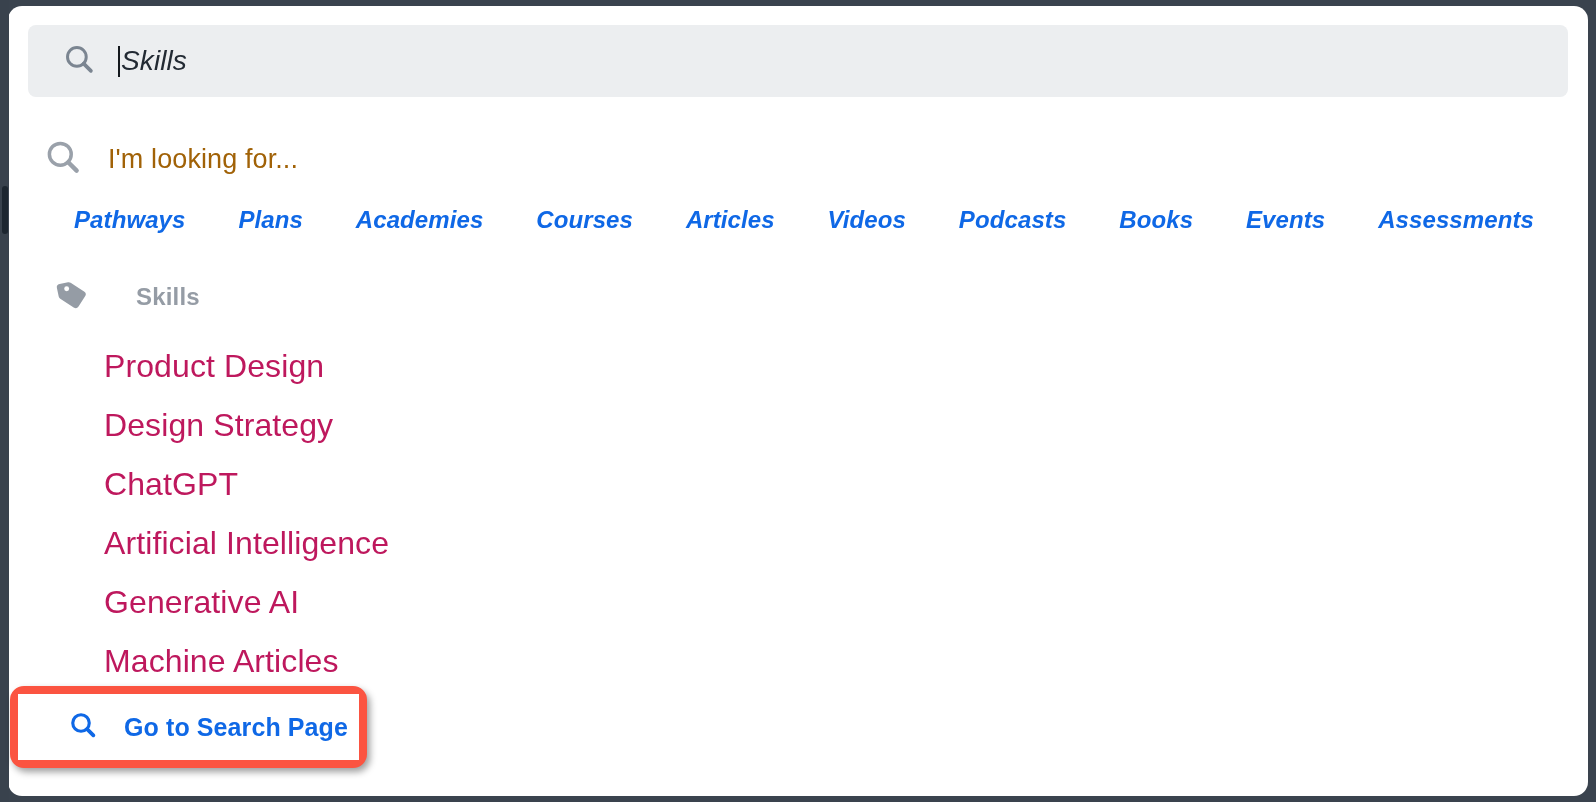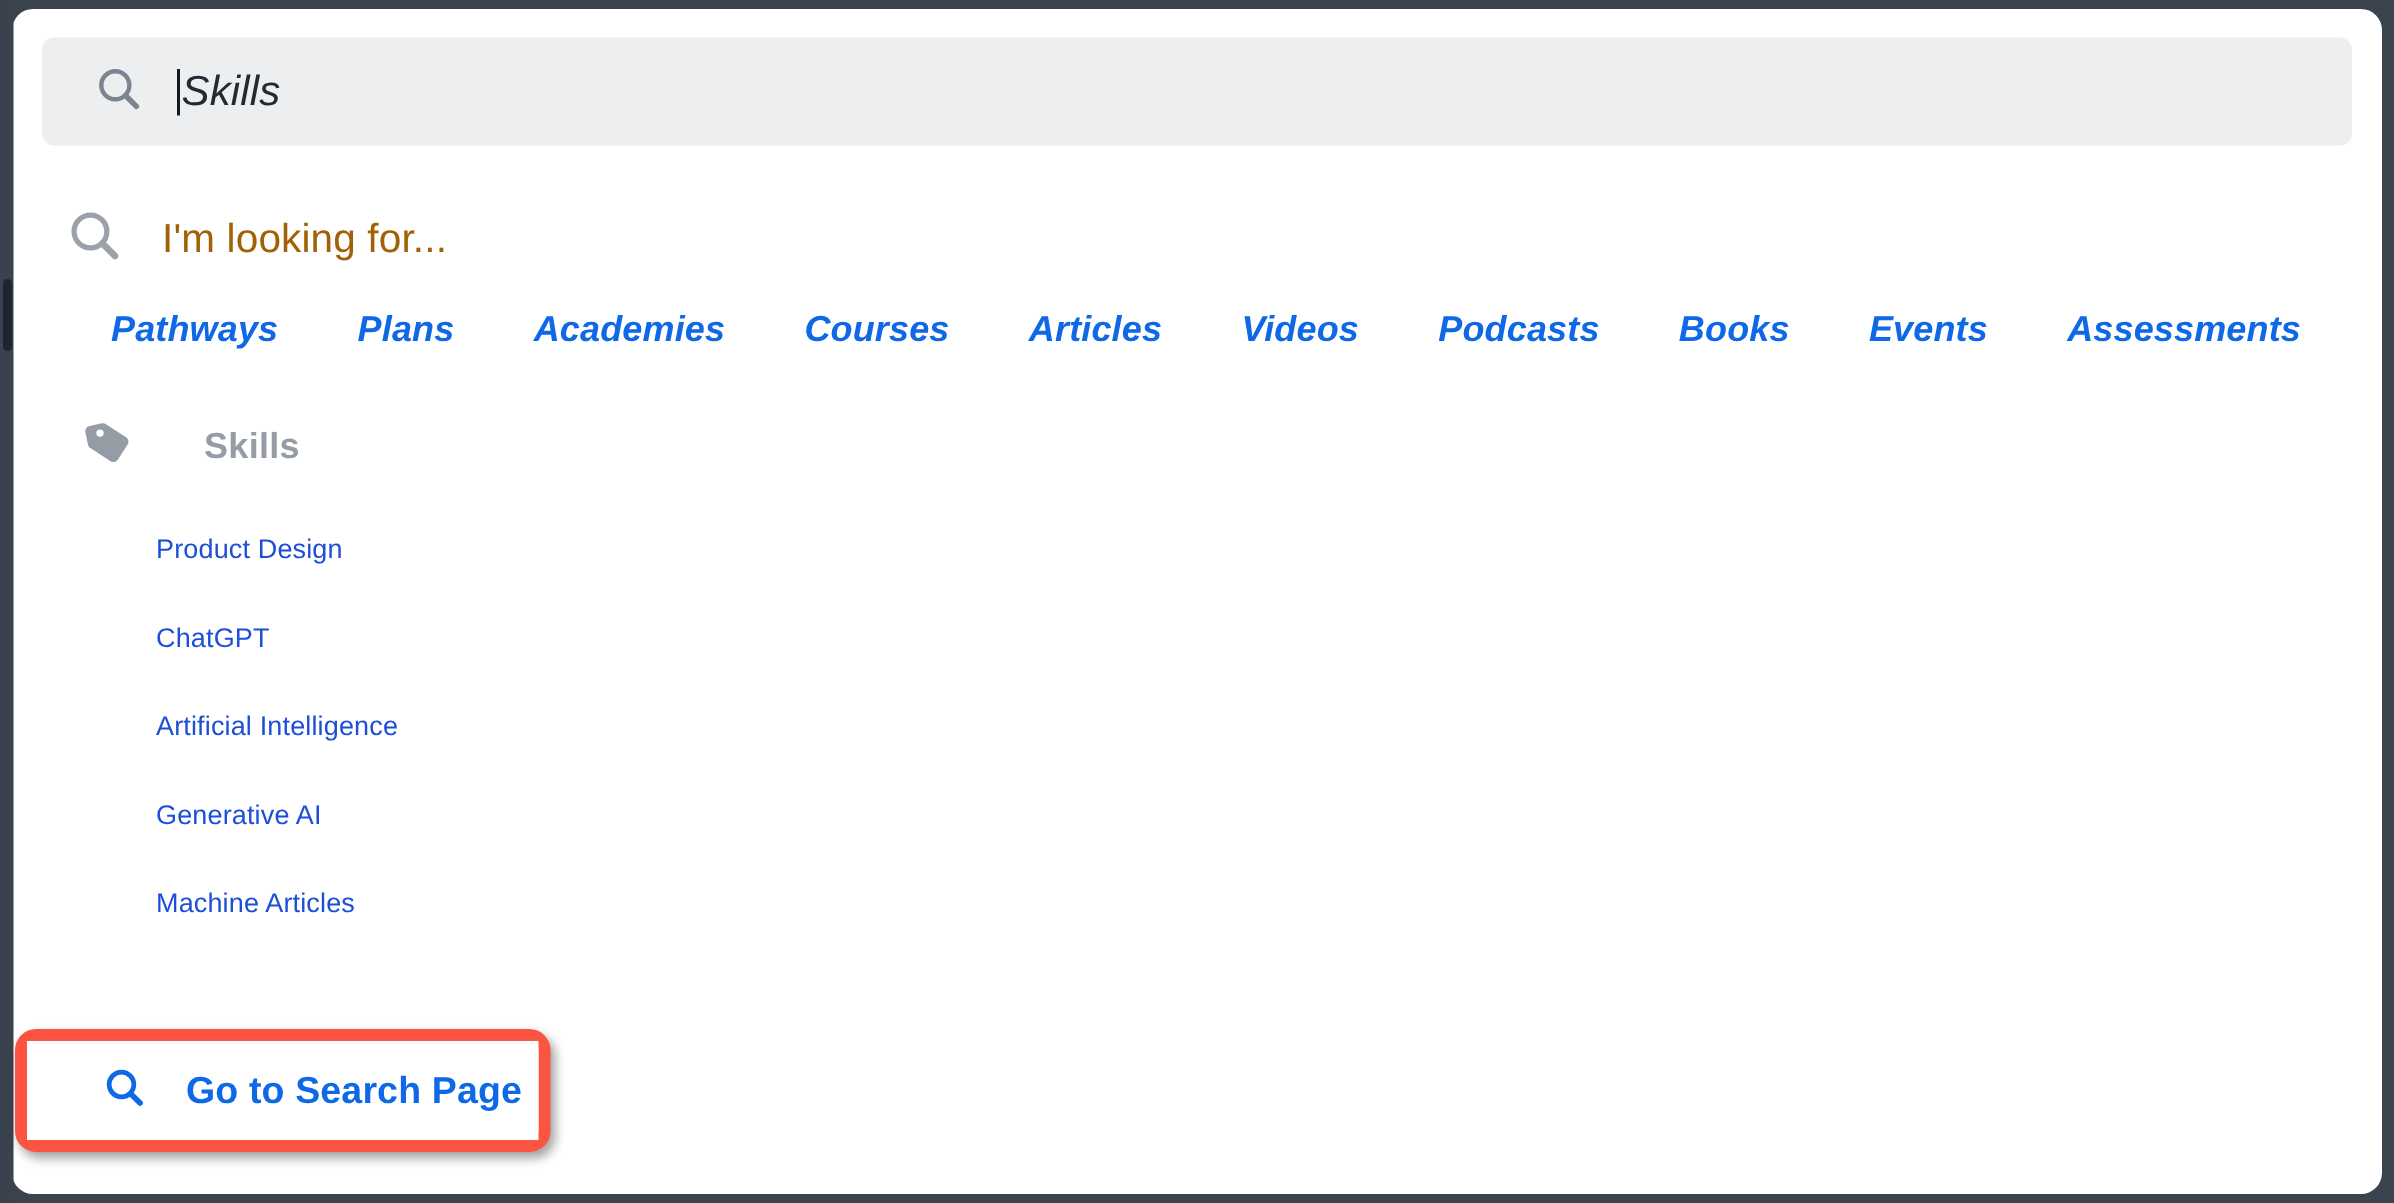--- a/index.html
+++ b/index.html
@@ -135,22 +135,22 @@
     letter-spacing: .2px;
   }
 
   #skill-list {
     position: absolute;
     left: 96px;
     top: 338px;
     width: 1200px;
   }
   .skill-item {
-    font-size: 18px;
-    color: #1d4ed8;
+    font-size: 32px;
+    color: #be185d;
     height: 59px;
     line-height: 44px;
     cursor: pointer;
     letter-spacing: .1px;
   }
 
   
   #go-highlight {
     position: absolute;
     left: 10px;
@@ -238,20 +238,21 @@
         <svg width="32" height="32" viewBox="0 0 24 24">
           <path d="M21.4 11.3 12.9 2.8A2.6 2.6 0 0 0 11.1 2H4.6A2.6 2.6 0 0 0 2 4.6v6.5c0 .7.3 1.3.8 1.8l8.5 8.5a2.6 2.6 0 0 0 3.7 0l6.4-6.4a2.6 2.6 0 0 0 0-3.7z" fill="#959ca5" transform="rotate(-12 12 12)"></path>
           <circle cx="8.0" cy="7.3" r="1.85" fill="#ffffff"></circle>
         </svg>
       </span>
       <span id="skills-label">Skills</span>
     </div>
 
     <div id="skill-list">
       <div class="skill-item">Product Design</div>
+      <div class="skill-item">Design Strategy</div>
       <div class="skill-item">ChatGPT</div>
       <div class="skill-item">Artificial Intelligence</div>
       <div class="skill-item">Generative AI</div>
       <div class="skill-item">Machine Articles</div>
     </div>
 
   </div>
 
   <div id="left-rail">
     <div id="left-rail-thumb"></div>

